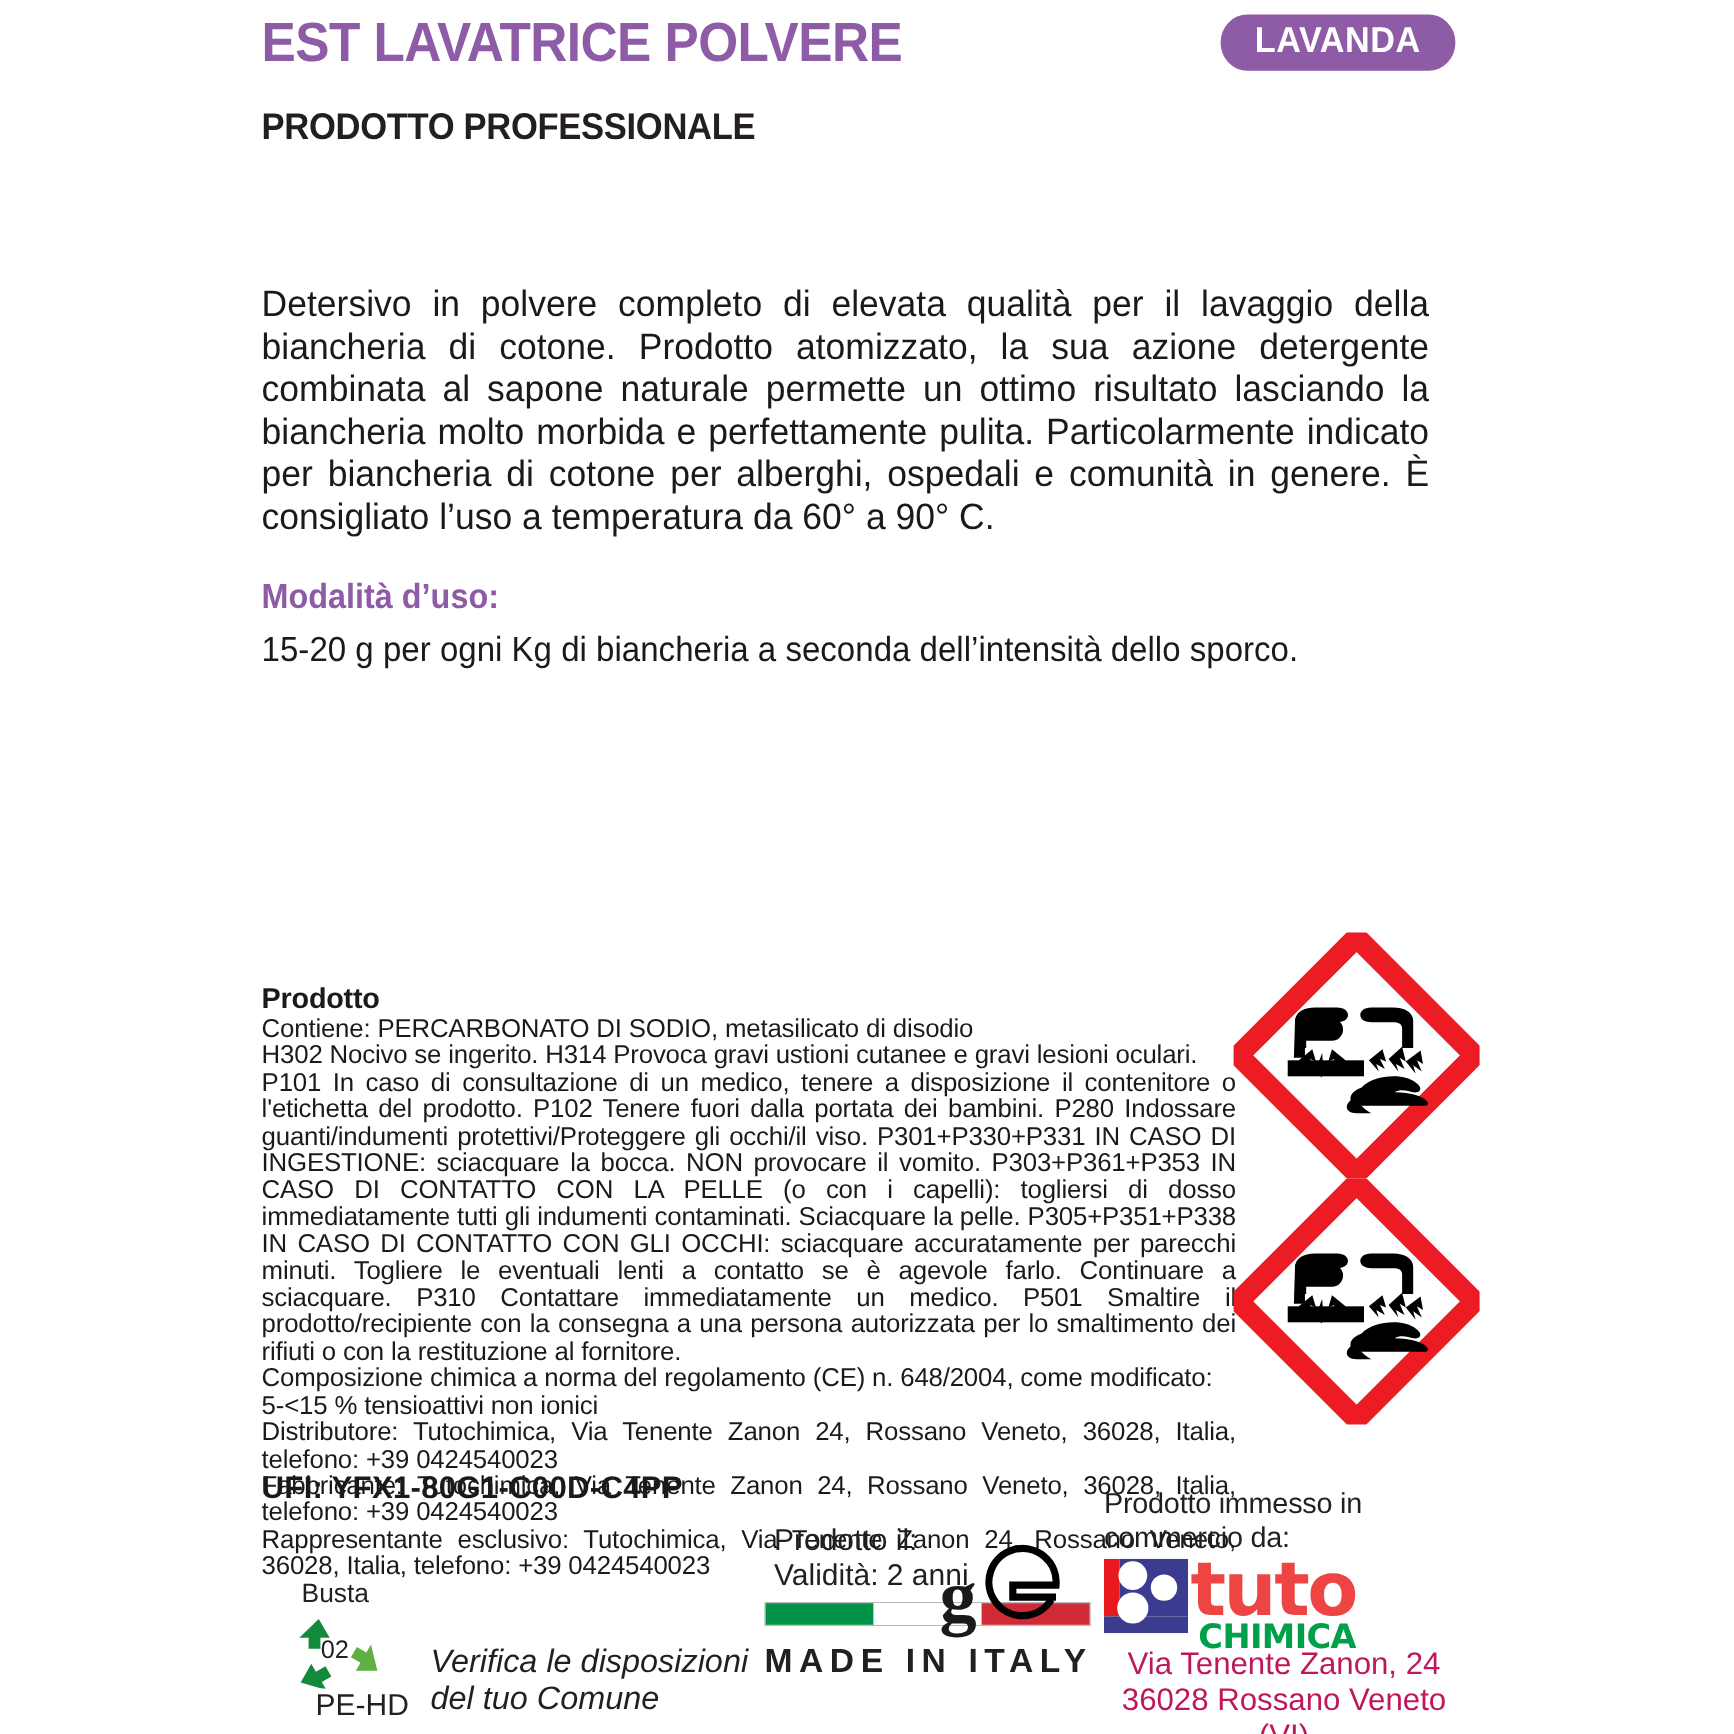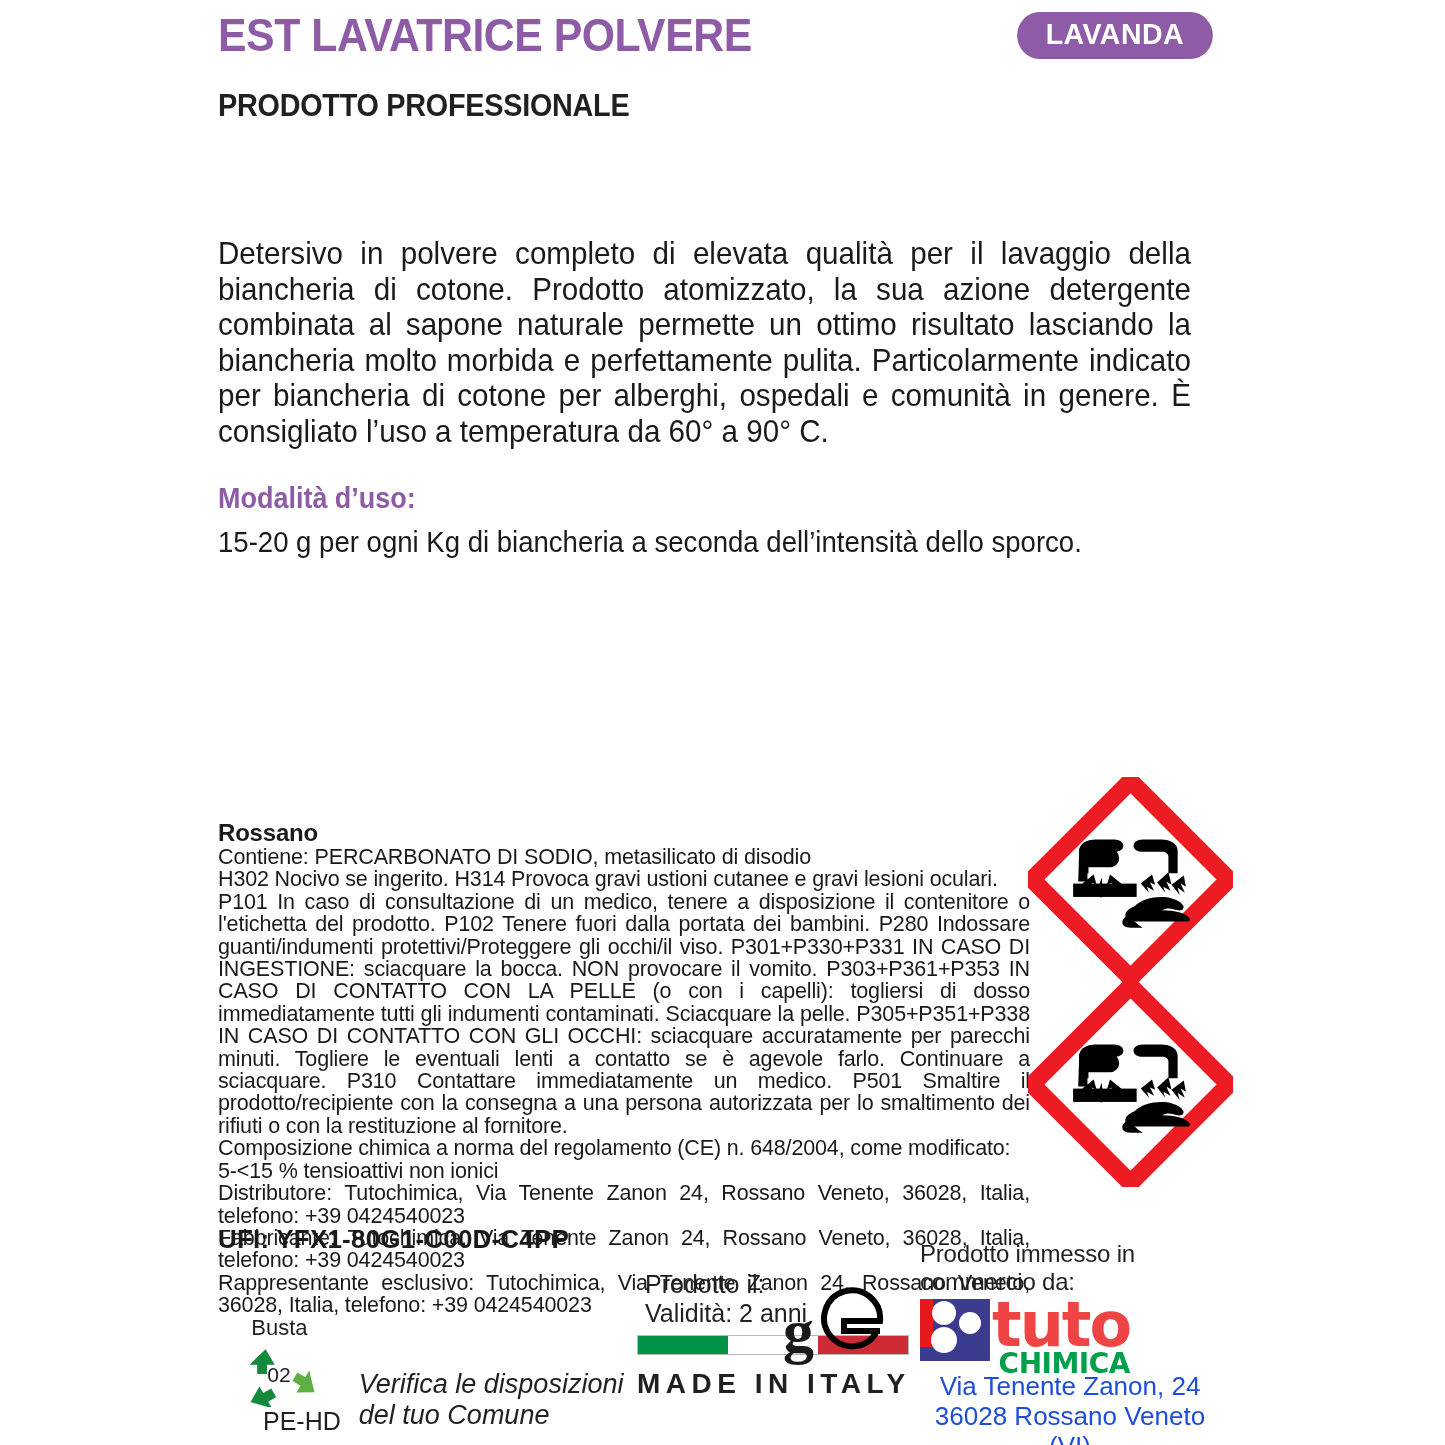--- a/index.html
+++ b/index.html
@@ -256,21 +256,21 @@
     font-weight: bold;
     color: #00a04a;
     letter-spacing: -0.5px;
     text-align: right;
     margin-top: -4px;
     font-family: "DejaVu Sans", sans-serif;
   }
   .company-line {
     font-size: 26px;
     line-height: 30px;
-    color: #1d4ed8;
+    color: #be185d;
   }
 </style>
 </head>
 <body>
 
 <div id="header">
   <div id="title-row">
     <div id="product-title">EST LAVATRICE POLVERE</div>
     <div id="variant-badge">LAVANDA</div>
   </div>
@@ -278,21 +278,21 @@
 </div>
 
 <div id="description">Detersivo in polvere completo di elevata qualità per il lavaggio della biancheria di cotone. Prodotto atomizzato, la sua azione detergente combinata al sapone naturale permette un ottimo risultato lasciando la biancheria molto morbida e perfettamente pulita. Particolarmente indicato per biancheria di cotone per alberghi, ospedali e comunità in genere. È consigliato l’uso a temperatura da 60° a 90° C.</div>
 
 <div id="usage-block">
   <div id="usage-heading">Modalità d’uso:</div>
   <div id="usage-text">15-20 g per ogni Kg di biancheria a seconda dell’intensità dello sporco.</div>
 </div>
 
 <div id="hazard-block">
-  <div id="signal-word">Rossano</div>
+  <div id="signal-word">Prodotto</div>
   <div class="hz">Contiene: PERCARBONATO DI SODIO, metasilicato di disodio</div>
   <div class="hz">H302 Nocivo se ingerito. H314 Provoca gravi ustioni cutanee e gravi lesioni oculari.</div>
   <div class="hz hz-just">P101 In caso di consultazione di un medico, tenere a disposizione il contenitore o l'etichetta del prodotto. P102 Tenere fuori dalla portata dei bambini. P280 Indossare guanti/indumenti protettivi/Proteggere gli occhi/il viso. P301+P330+P331 IN CASO DI INGESTIONE: sciacquare la bocca. NON provocare il vomito. P303+P361+P353 IN CASO DI CONTATTO CON LA PELLE (o con i capelli): togliersi di dosso immediatamente tutti gli indumenti contaminati. Sciacquare la pelle. P305+P351+P338 IN CASO DI CONTATTO CON GLI OCCHI: sciacquare accuratamente per parecchi minuti. Togliere le eventuali lenti a contatto se è agevole farlo. Continuare a sciacquare. P310 Contattare immediatamente un medico. P501 Smaltire il prodotto/recipiente con la consegna a una persona autorizzata per lo smaltimento dei rifiuti o con la restituzione al fornitore.</div>
   <div class="hz">Composizione chimica a norma del regolamento (CE) n. 648/2004, come modificato: 5-&lt;15 % tensioattivi non ionici</div>
   <div class="hz hz-just">Distributore: Tutochimica, Via Tenente Zanon 24, Rossano Veneto, 36028, Italia, telefono: +39 0424540023</div>
   <div class="hz hz-just">Fabbricante: Tutochimica, Via Tenente Zanon 24, Rossano Veneto, 36028, Italia, telefono: +39 0424540023</div>
   <div class="hz hz-just">Rappresentante esclusivo: Tutochimica, Via Tenente Zanon 24, Rossano Veneto, 36028, Italia, telefono: +39 0424540023</div>
 </div>
 <div id="ufi">UFI: YFX1-80G1-C00D-C4PP</div>
 

